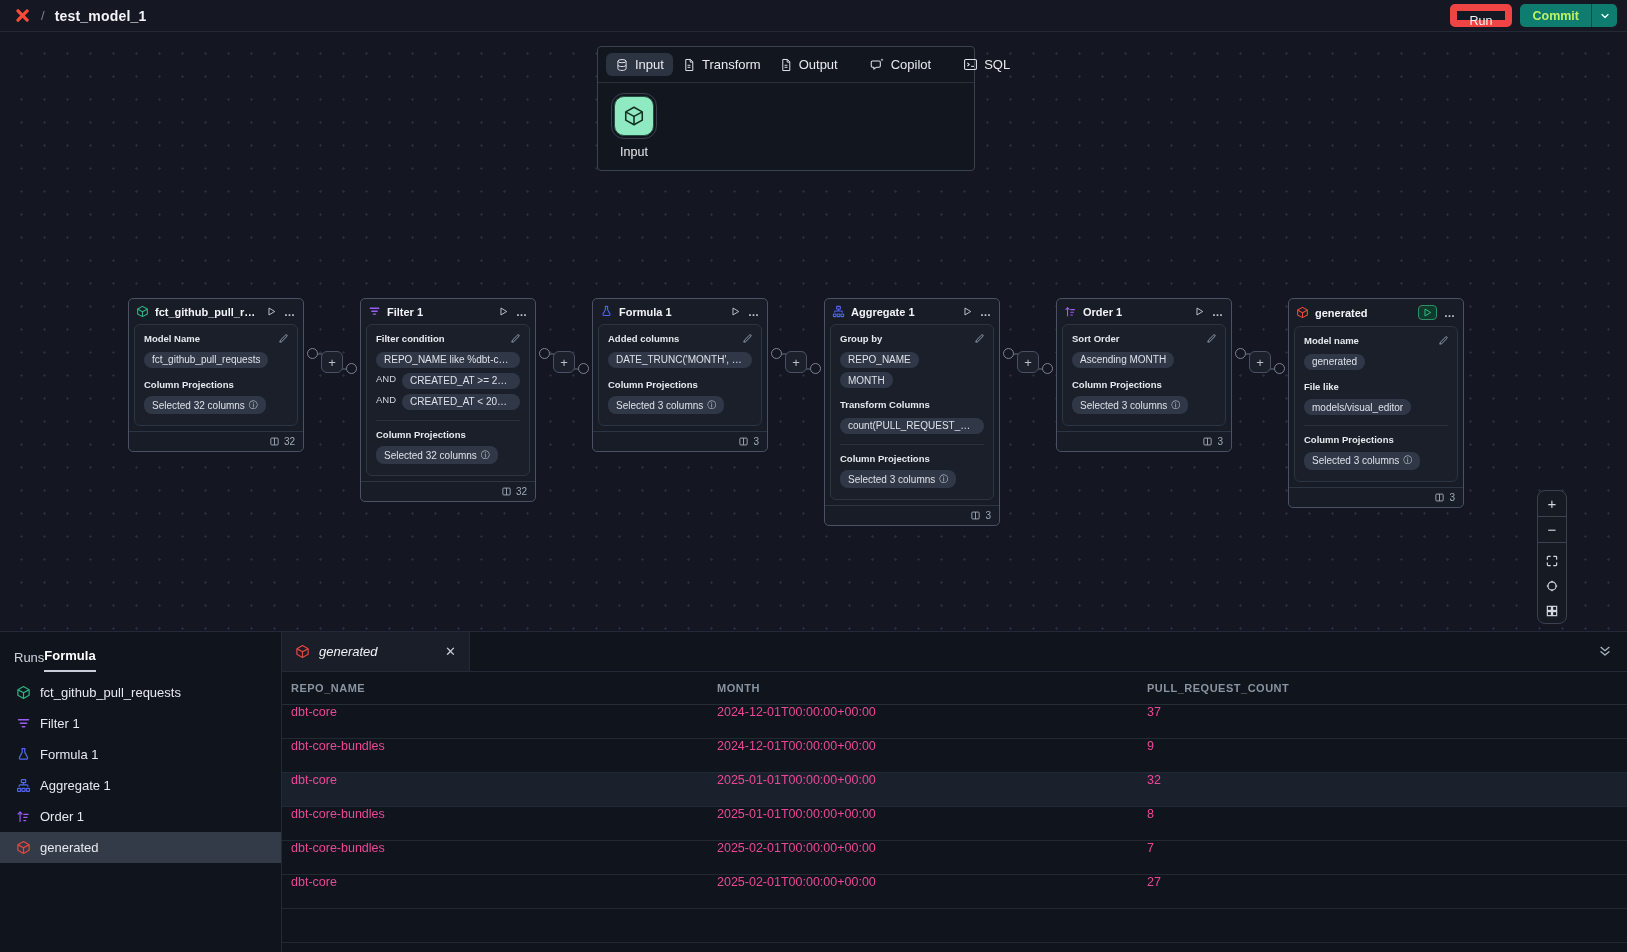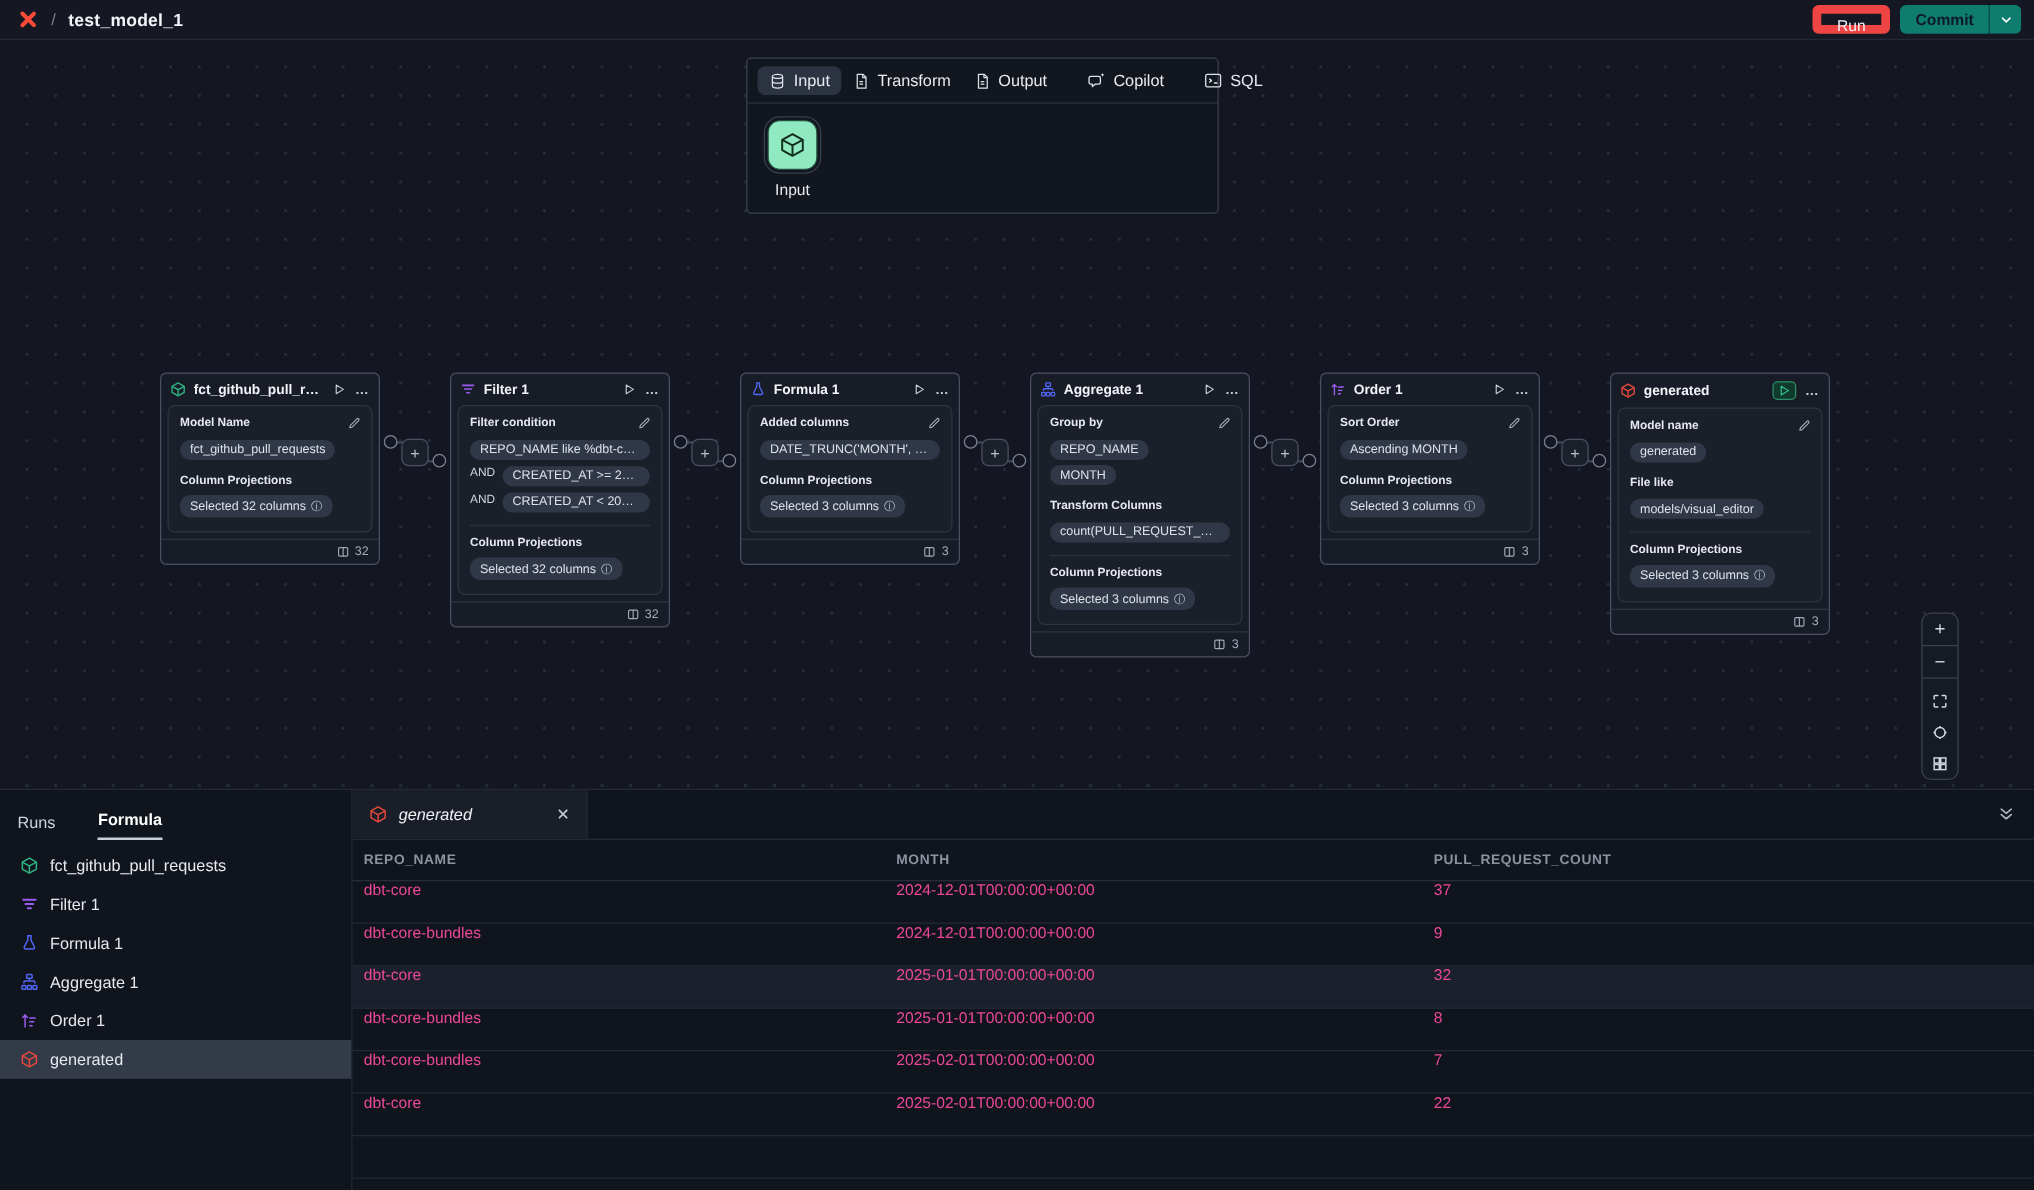--- a/index.html
+++ b/index.html
@@ -10,21 +10,21 @@
   
   .topbar { height:32px; flex:0 0 32px; background:#151823; border-bottom:1px solid #232936;
     display:flex; align-items:center; padding:0 10px; }
   .logo { display:flex; align-items:center; margin-left:4px; }
   .crumb-sep { color:#7b8290; margin:0 10px; font-size:13px; }
   .crumb-title { font-size:14px; font-weight:700; color:#f2f4f8; letter-spacing:.2px; }
   .tb-right { margin-left:auto; display:flex; align-items:center; gap:8px; }
   .btn-run { background:transparent; border:7px solid #ef4444; color:#f2f4f8; border-radius:5px;
     font-size:12.5px; padding:3px 13px; height:23px; font-family:inherit; cursor:pointer; }
   .commit-group { display:flex; }
-  .btn-commit { background:#0e7d6f; color:#0f172a; border:none; border-radius:5px 0 0 5px;
+  .btn-commit { background:#0e7d6f; color:#bef264; border:none; border-radius:5px 0 0 5px;
     font-size:12.5px; font-weight:700; padding:3px 12px; height:23px; font-family:inherit; cursor:pointer; }
   .btn-commit-caret { background:#0e7d6f; border:none; border-left:1px solid rgba(0,0,0,.35);
     border-radius:0 5px 5px 0; width:26px; height:23px; display:flex; align-items:center; justify-content:center; cursor:pointer; }
 
   
   .canvas { position:relative; flex:0 0 600px; height:600px; background:#141722;
     background-image:radial-gradient(#272d3a 1.1px, transparent 1.2px);
     background-size:23px 23px; background-position:10px 10px;
     border-bottom:1px solid #232936; overflow:hidden; }
 
@@ -80,21 +80,21 @@
   .zoomstack { position:absolute; left:1537px; top:458px; width:30px; background:#151a23;
     border:1px solid #3a414f; border-radius:8px; display:flex; flex-direction:column; align-items:stretch; }
   .zbtn { height:25px; display:flex; align-items:center; justify-content:center; color:#d4d9e1;
     font-size:15px; cursor:pointer; background:transparent; border:none; font-family:inherit; }
   .hsep { height:1px; background:#3a414f; }
   .zgap { height:5px; }
 
   
   .bottom { flex:1; display:flex; background:#10141c; min-height:0; }
   .sidebar { width:282px; flex:0 0 282px; border-right:1px solid #232936; display:flex; flex-direction:column; }
-  .stabs { display:flex; align-items:flex-end; padding:10px 14px 0; height:40px; gap:34px; }
+  .stabs { display:flex; align-items:flex-end; padding:10px 14px 0; height:40px; }
   .stab { font-size:13px; color:#cfd4dc; padding-bottom:7px; cursor:pointer; }
   .stab.active { color:#fff; font-weight:700; border-bottom:2px solid #c9ceda; }
   .slist { padding-top:5px; }
   .sitem { height:31px; display:flex; align-items:center; gap:9px; padding:0 15px; font-size:13px;
     color:#e6e9ee; cursor:pointer; }
   .sitem.sel { background:#343b48; }
   .siicon { display:flex; width:16px; justify-content:center; }
 
   .preview { flex:1; display:flex; flex-direction:column; min-width:0; }
   .ptabbar { height:40px; flex:0 0 40px; border-bottom:1px solid #232936; display:flex; position:relative; }
@@ -715,21 +715,21 @@
           <div class="c3">8</div>
         </div>
         <div class="trow">
           <div class="c1">dbt-core-bundles</div>
           <div class="c2">2025-02-01T00:00:00+00:00</div>
           <div class="c3">7</div>
         </div>
         <div class="trow">
           <div class="c1">dbt-core</div>
           <div class="c2">2025-02-01T00:00:00+00:00</div>
-          <div class="c3">22</div>
+          <div class="c3">27</div>
         </div>
         <div class="trow empty">
           <div class="c1"></div>
             <div class="c2"></div>
             <div class="c3"></div>
         </div>
       </div>
     </section>
   </div>
 

